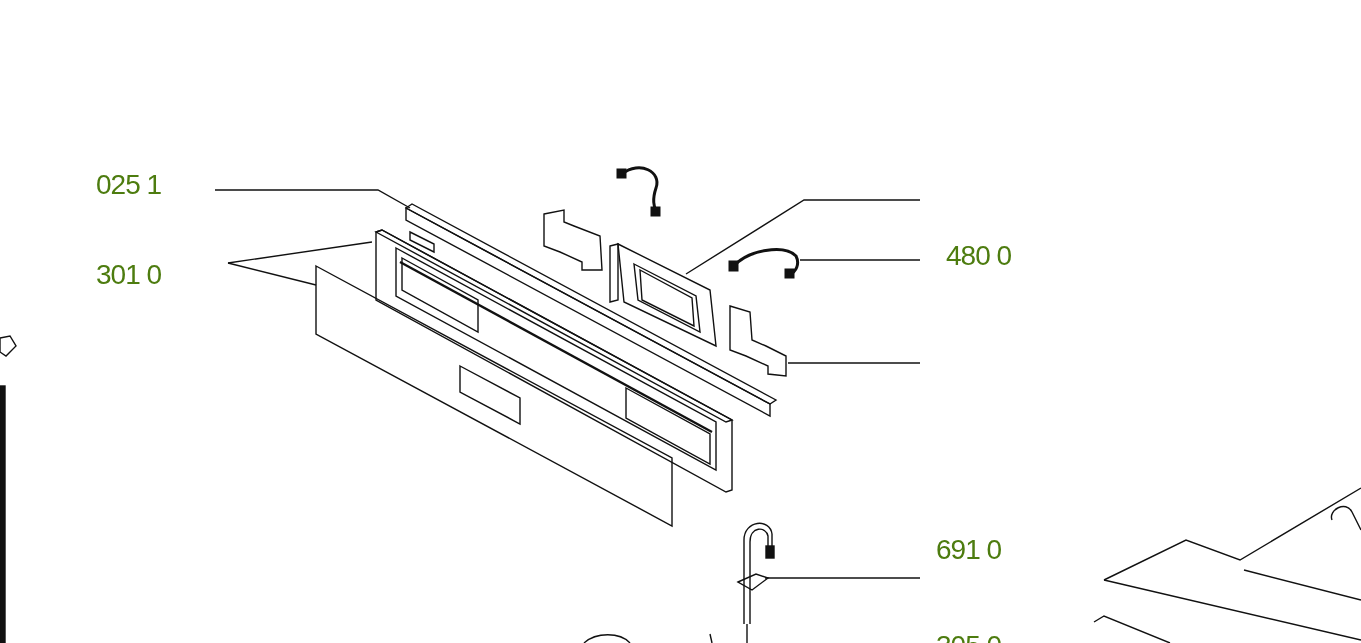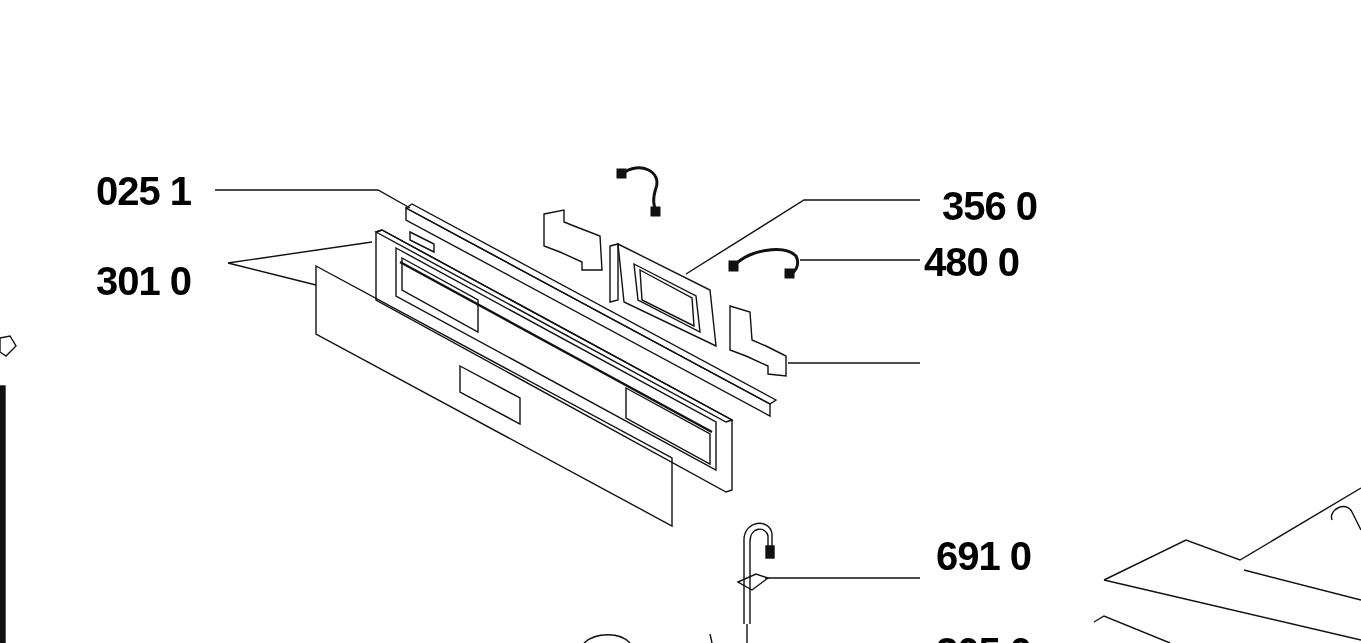--- a/index.html
+++ b/index.html
@@ -1,18 +1,18 @@
 <!DOCTYPE html>
 <html><head>
 <meta charset="utf-8">
 <style>
   html, body { margin:0; padding:0; background:#ffffff; }
   body { width:1361px; height:643px; overflow:hidden; position:relative; font-family:"Liberation Sans", sans-serif; }
   #diagram { position:absolute; left:0; top:0; width:1361px; height:643px; }
-  .label { position:absolute; font-size:40px; color:#000000; letter-spacing:-1px; line-height:1; white-space:nowrap;font-weight:bold; }
+  .label { position:absolute; font-size:28px; color:#4d7c0f; letter-spacing:-1px; line-height:1; white-space:nowrap; }
   svg { position:absolute; left:0; top:0; }
 </style>
 </head>
 <body>
 
 <div id="diagram">
   <svg width="1361" height="643" viewBox="0 0 1361 643" fill="none" stroke="#111" stroke-width="1.4">
 
     <g>
       <polyline points="215,190 378,190 410,208"></polyline>
@@ -90,17 +90,16 @@
       <polyline points="1104,580 1186,540 1240,560 1361,488"></polyline>
       <polyline points="1104,580 1361,640"></polyline>
       <path d="M1332,520 C1328,510 1346,500 1352,512 L1361,530"></path>
       <polyline points="1244,570 1361,600"></polyline>
       <polyline points="1094,622 1104,616 1170,643"></polyline>
     </g>
   </svg>
 
   <div class="label" style="left:96px;top:171px;">025 1</div>
   <div class="label" style="left:96px;top:245px;margin-top:16px;">301 0</div>
-  <div class="label" style="left:942px;top:186px;">356 0</div>
-  <div class="label" style="left:924px;top:242px;text-align:right;">480 0</div>
+  <div class="label" style="left:946px;top:242px;text-align:right;">480 0</div>
   <div class="label" style="left:936px;top:536px;">691 0</div>
   <div class="label" style="left:936px;top:632px;">305 0</div>
 </div>
 
 </body></html>

